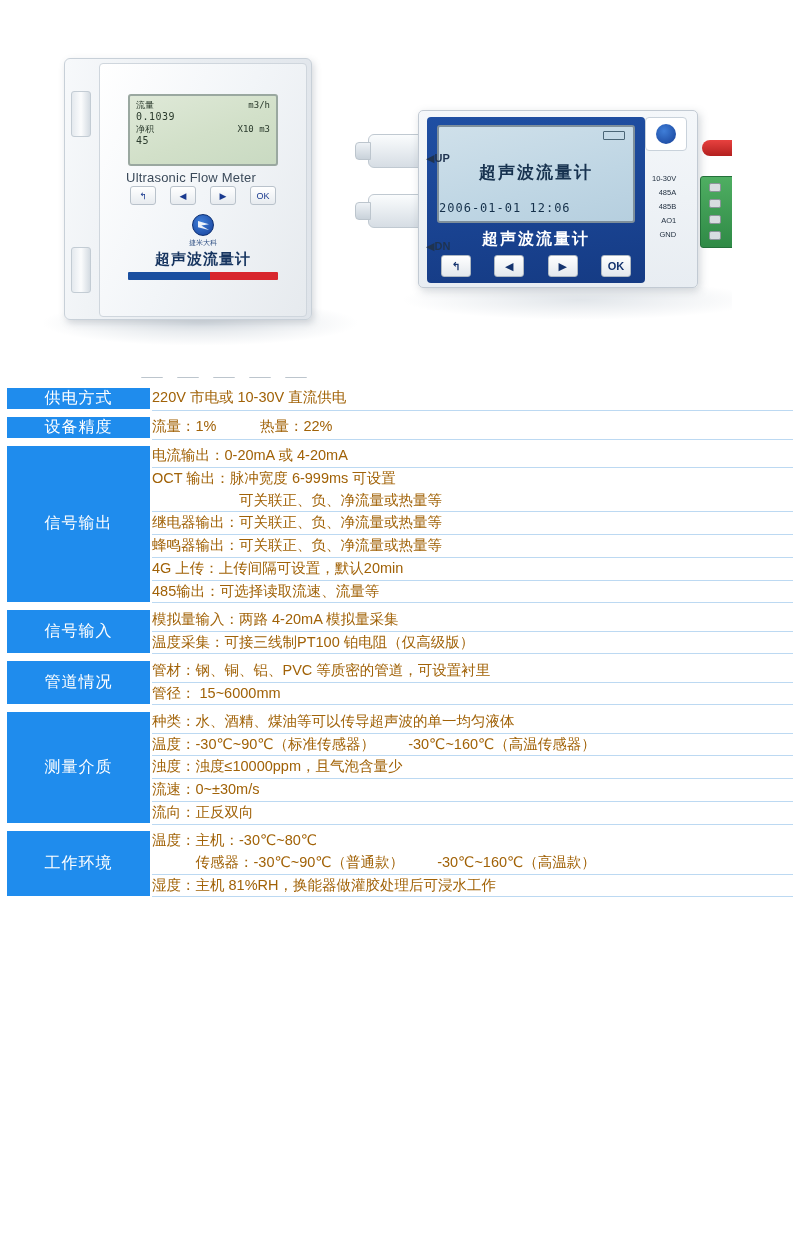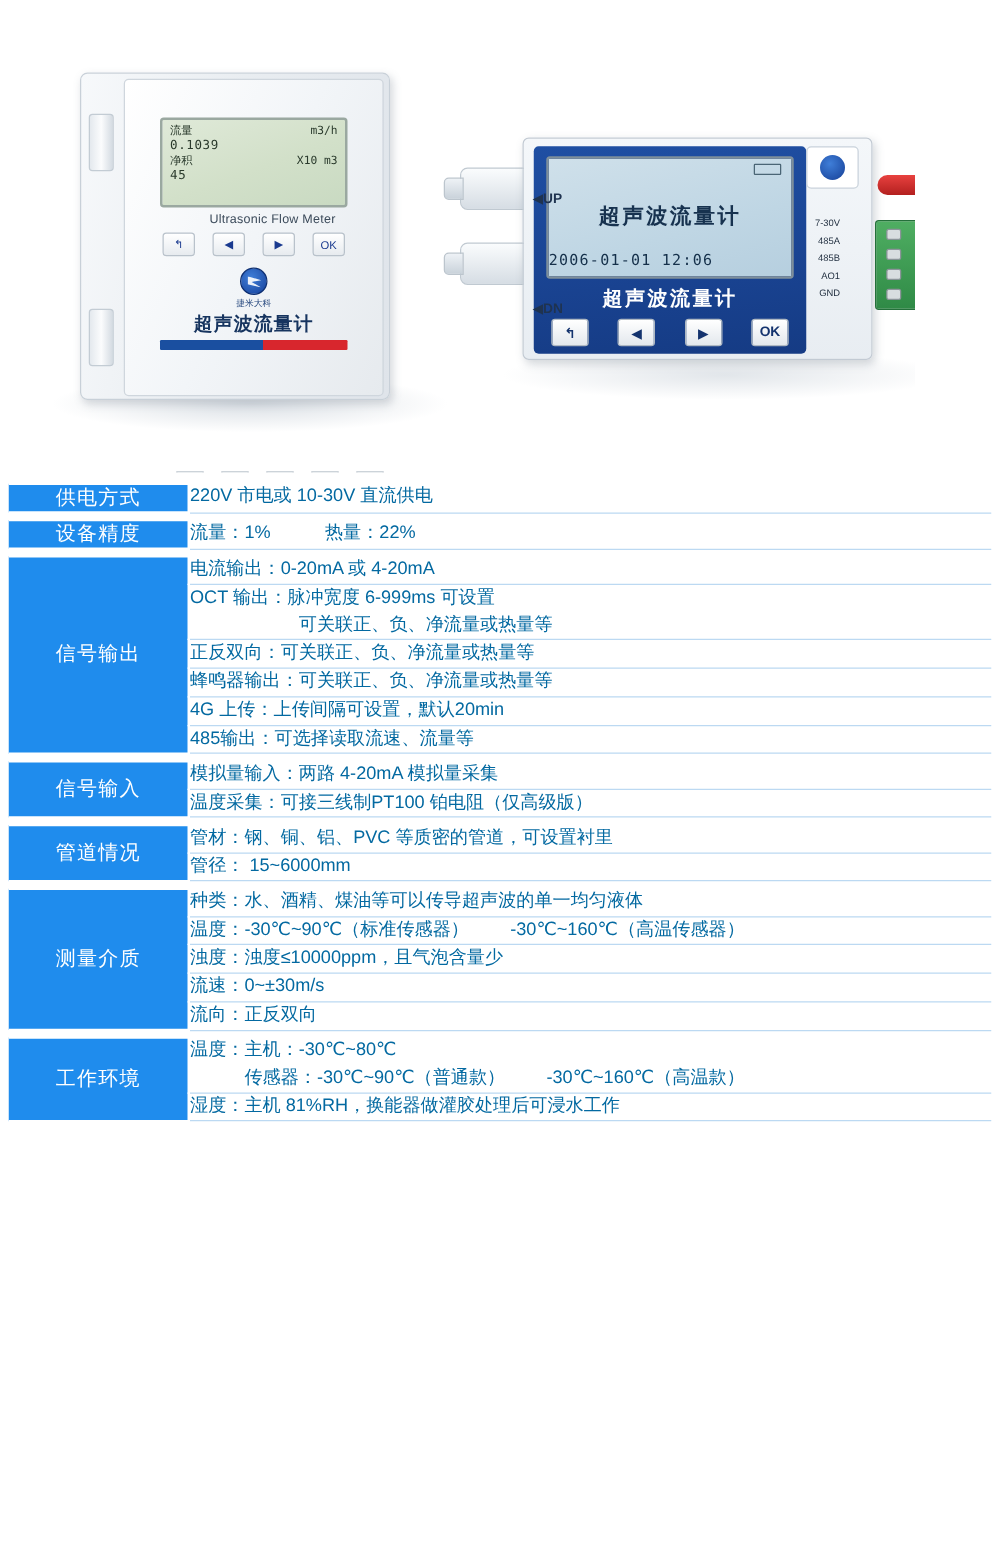--- a/index.html
+++ b/index.html
@@ -70,24 +70,24 @@
     padding: 4px 6px;
     font-family: "DejaVu Sans Mono", monospace;
     color: #2a3a2c;
     font-size: 9px;
     line-height: 1.25;
   }
   .lcd-left .r { display: flex; justify-content: space-between; }
   .lcd-left .big { font-size: 10px; letter-spacing: .5px; }
   .brand-left {
     position: absolute;
-    left: 43px; top: 106px;
+    left: 16px; top: 106px;
     width: 150px;
     text-align: center;
-    font-size: 10px;
+    font-size: 13px;
     color: #3b4a5a;
     letter-spacing: .2px;
   }
   .btns-left {
     position: absolute;
     left: 30px; top: 122px;
     width: 146px;
     display: flex; justify-content: space-between; align-items: center;
   }
   .btn-l {
@@ -295,21 +295,21 @@
     color: #ffffff;
     text-align: center;
     font-size: 16px;
     font-weight: normal;
     letter-spacing: 1px;
     border: 2px solid #ffffff;
     border-left: 0;
   }
   .val {
     background: #ffffff;
-    color: #0369a1;
+    color: #a16207;
     font-size: 14.5px;
     padding: 9px 10px 9px 12px;
     border-bottom: 1px solid #bcd9f2;
     line-height: 1.5;
   }
   .val.last { border-bottom: 1px solid #bcd9f2; }
   .spacer-row td { height: 6px; border: 0; background: #fff; }
 </style>
 </head>
 <body>
@@ -390,21 +390,21 @@
     <div class="updn d">◀<span>DN</span></div>
 
     <div class="redcap"></div>
     <div class="term">
       <div class="screw" style="top:6px"></div>
       <div class="screw" style="top:22px"></div>
       <div class="screw" style="top:38px"></div>
       <div class="screw" style="top:54px"></div>
     </div>
     <div class="term-labels">
-      <div>7-30V</div>
+      <div>10-30V</div>
       <div>485A</div>
       <div>485B</div>
       <div>AO1</div>
       <div>GND</div>
     </div>
   </div>
 
   <table class="spec">
     <tbody>
       <tr>
@@ -424,21 +424,21 @@
 
       <tr>
         <td class="cat" rowspan="6">信号输出</td>
         <td class="val">电流输出：0-20mA 或 4-20mA</td>
       </tr>
       <tr>
         <td class="val" style="white-space:pre-line">OCT 输出：脉冲宽度 6-999ms 可设置
 　　　　　　可关联正、负、净流量或热量等</td>
       </tr>
       <tr>
-        <td class="val">正反双向：可关联正、负、净流量或热量等</td>
+        <td class="val">继电器输出：可关联正、负、净流量或热量等</td>
       </tr>
       <tr>
         <td class="val">蜂鸣器输出：可关联正、负、净流量或热量等</td>
       </tr>
       <tr>
         <td class="val">4G 上传：上传间隔可设置，默认20min</td>
       </tr>
       <tr>
         <td class="val">485输出：可选择读取流速、流量等</td>
       </tr>

